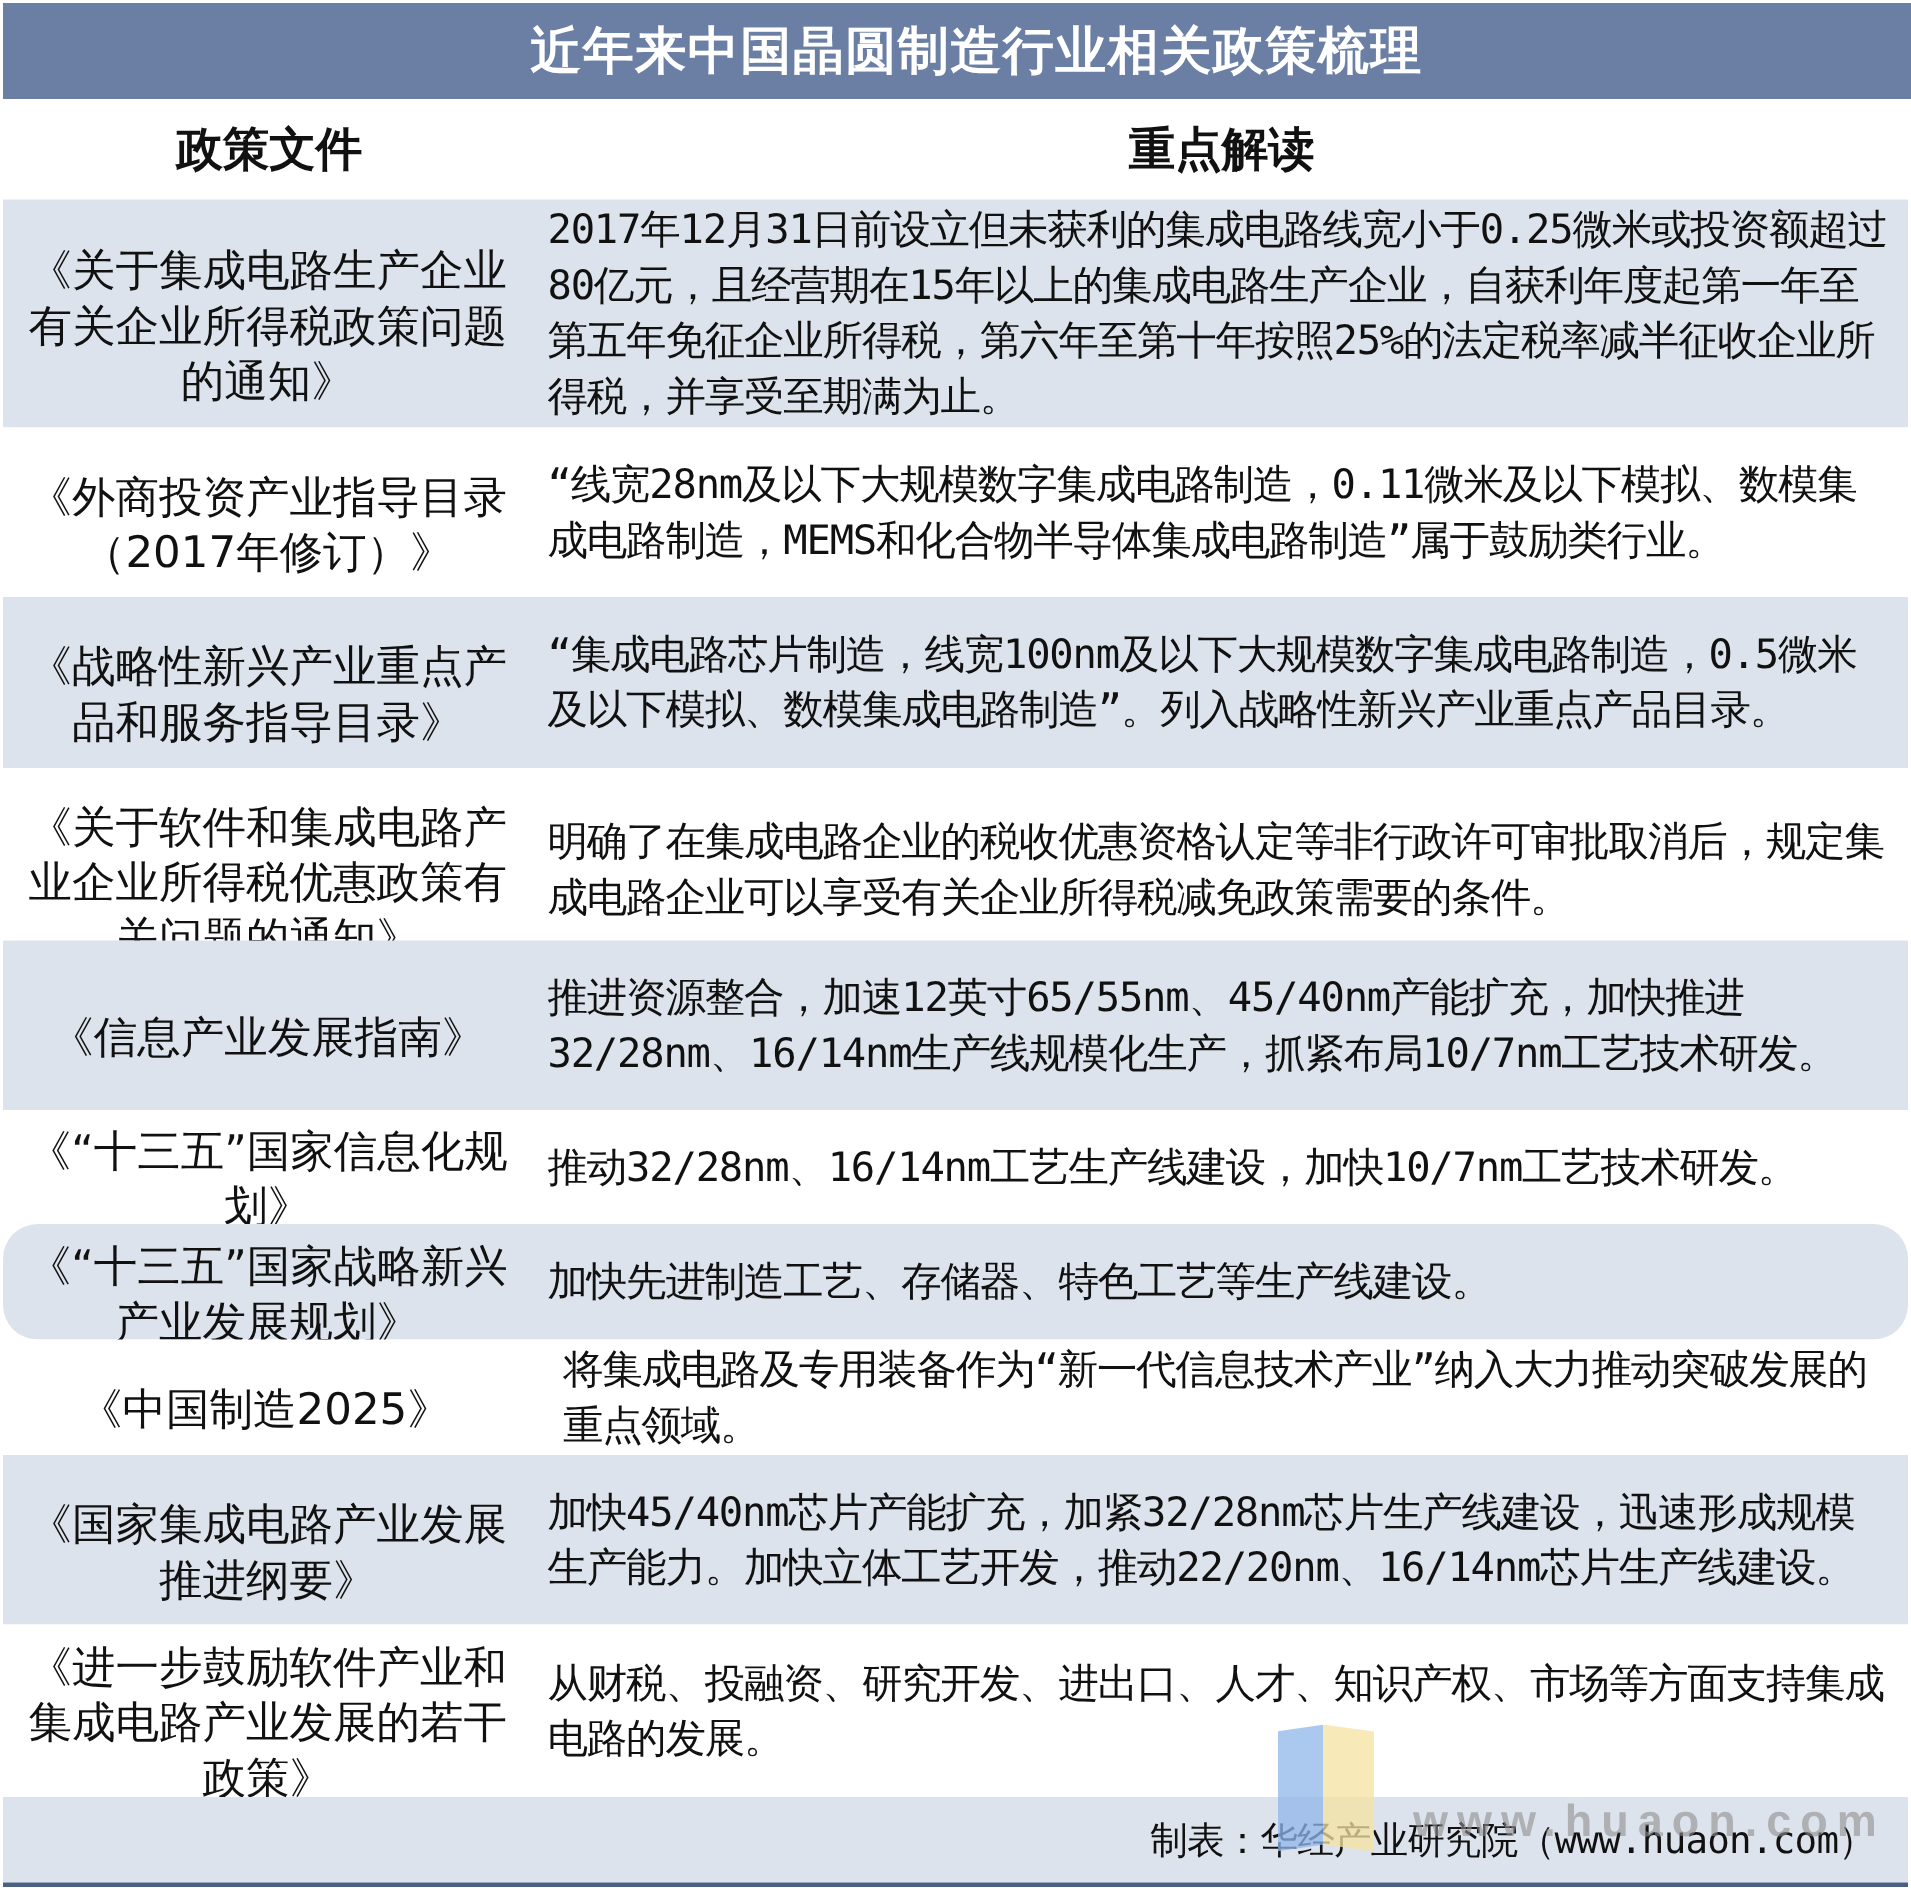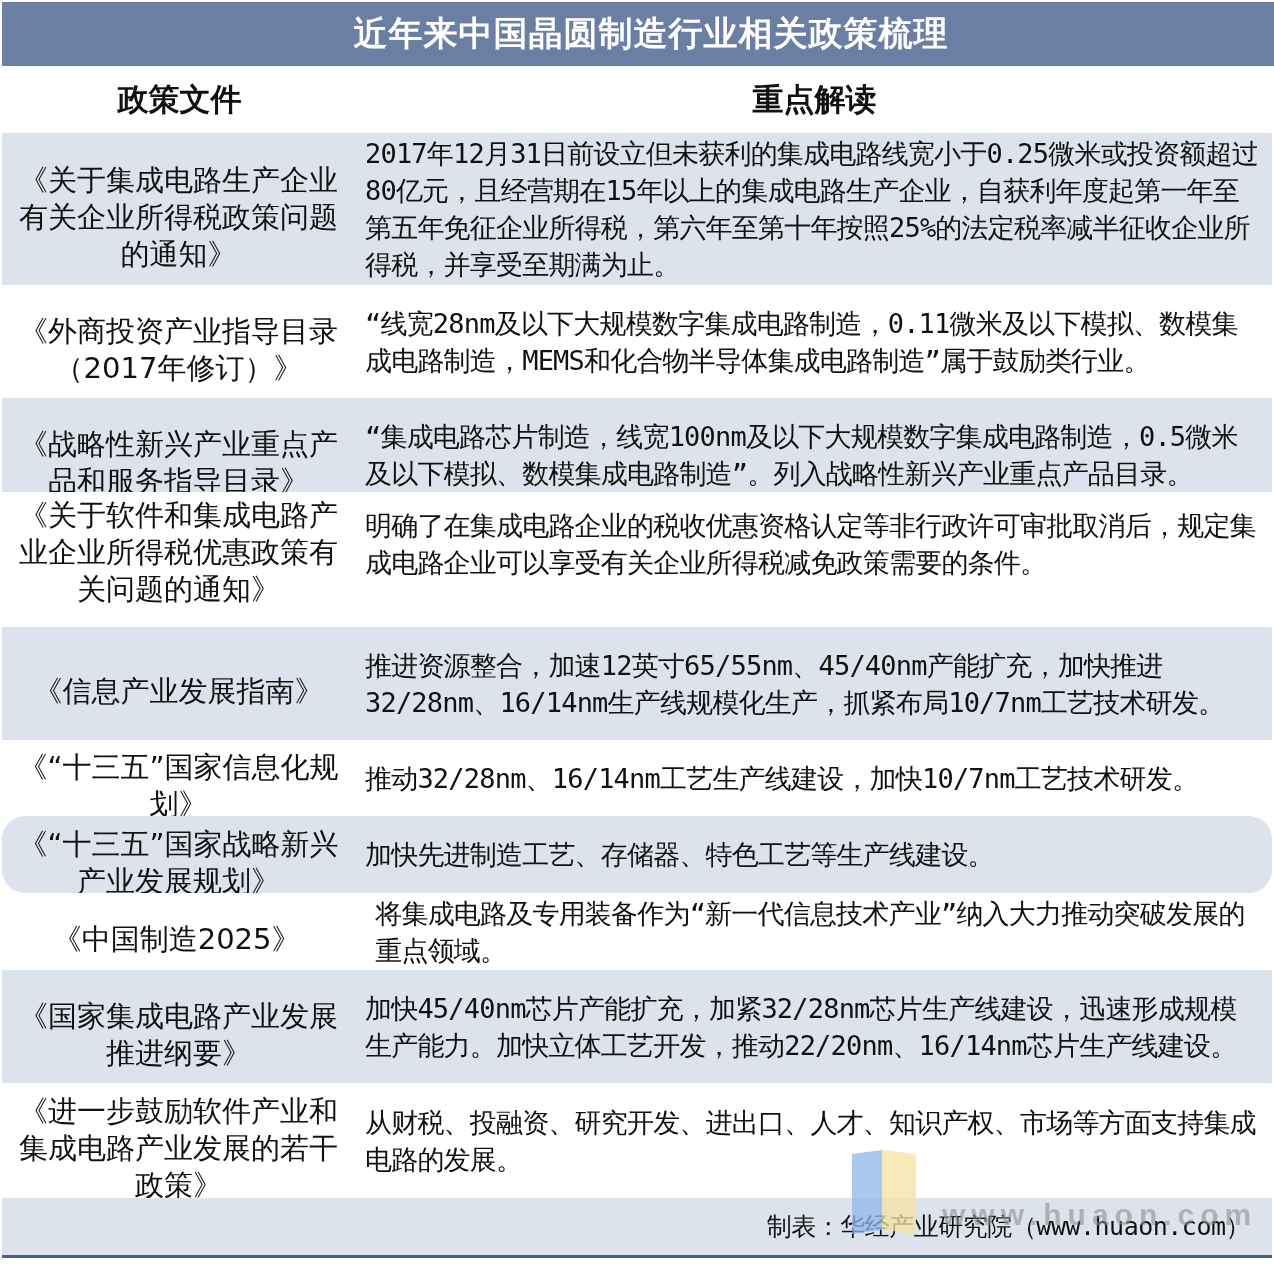--- a/index.html
+++ b/index.html
@@ -50,21 +50,21 @@
   <div class="cell-right">2017年12月31日前设立但未获利的集成电路线宽小于0.25微米或投资额超过80亿元，且经营期在15年以上的集成电路生产企业，自获利年度起第一年至第五年免征企业所得税，第六年至第十年按照25%的法定税率减半征收企业所得税，并享受至期满为止。</div>
 </div>
 <div class="row plain" style="top:285px;height:113px;">
   <div class="cell-left">《外商投资产业指导目录（2017年修订）》</div>
   <div class="cell-right">“线宽28nm及以下大规模数字集成电路制造，0.11微米及以下模拟、数模集成电路制造，MEMS和化合物半导体集成电路制造”属于鼓励类行业。</div>
 </div>
 <div class="row shade" style="top:398px;height:114px;">
   <div class="cell-left">《战略性新兴产业重点产品和服务指导目录》</div>
   <div class="cell-right">“集成电路芯片制造，线宽100nm及以下大规模数字集成电路制造，0.5微米及以下模拟、数模集成电路制造”。列入战略性新兴产业重点产品目录。</div>
 </div>
-<div class="row plain" style="top:492px;height:104px;">
+<div class="row plain" style="top:528px;height:104px;">
   <div class="cell-left">《关于软件和集成电路产业企业所得税优惠政策有关问题的通知》</div>
   <div class="cell-right">明确了在集成电路企业的税收优惠资格认定等非行政许可审批取消后，规定集成电路企业可以享受有关企业所得税减免政策需要的条件。</div>
 </div>
 <div class="row shade" style="top:627px;height:113px;">
   <div class="cell-left">《信息产业发展指南》</div>
   <div class="cell-right">推进资源整合，加速12英寸65/55nm、45/40nm产能扩充，加快推进32/28nm、16/14nm生产线规模化生产，抓紧布局10/7nm工艺技术研发。</div>
 </div>
 <div class="row plain" style="top:740px;height:76px;">
   <div class="cell-left">《“十三五”国家信息化规划》</div>
   <div class="cell-right">推动32/28nm、16/14nm工艺生产线建设，加快10/7nm工艺技术研发。</div>

